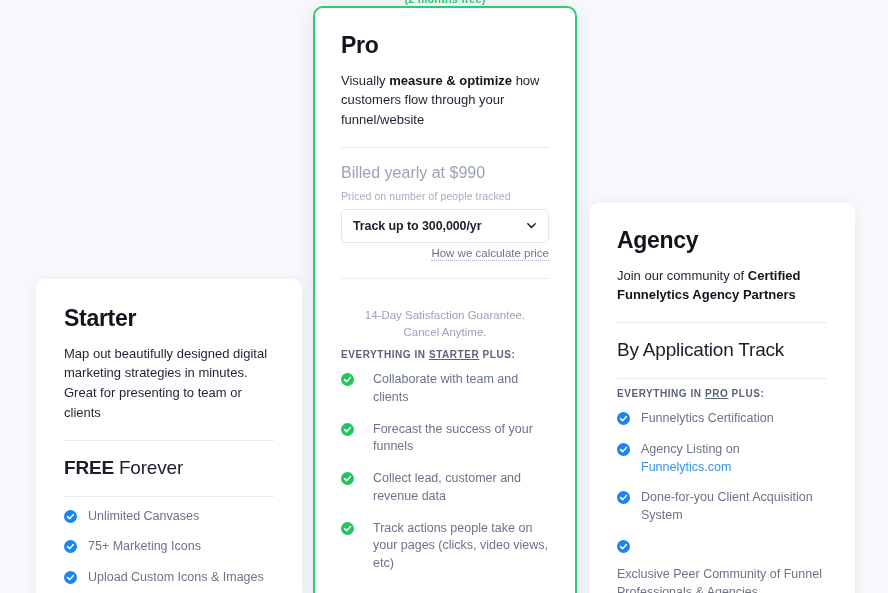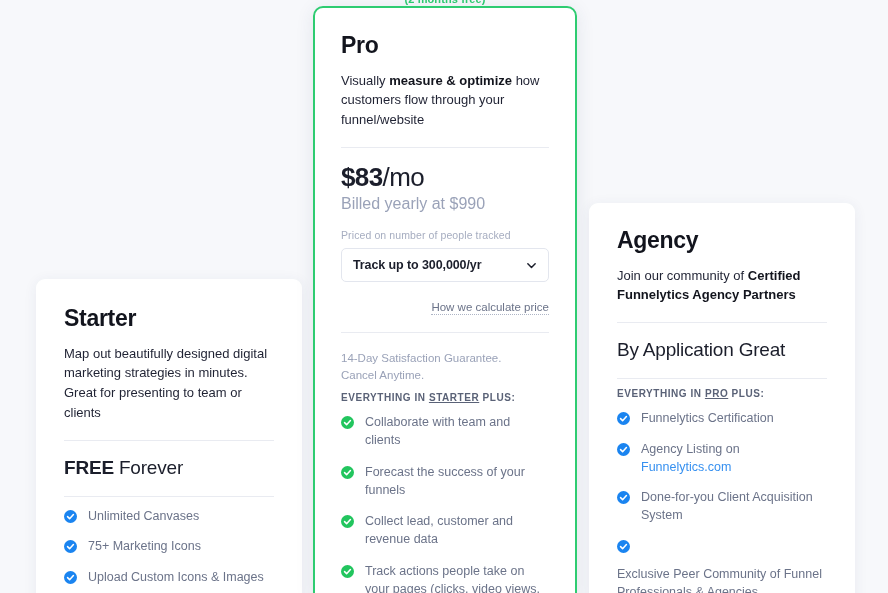--- a/index.html
+++ b/index.html
@@ -128,21 +128,21 @@
 
   .price-apply {
     font-size: 19px;
     color: #1b1e2b;
     letter-spacing: -0.2px;
   }
   .price-apply .strong { font-weight: normal; }
 
   
   .select-label {
-    margin-top: 16px;
+    margin-top: 8px;
     font-size: 10.5px;
     color: #a6adc0;
     letter-spacing: .1px;
   }
 
   .select-box {
     margin-top: 7px;
     height: 34px;
     border: 1px solid #e3e6ee;
     border-radius: 5px;
@@ -162,32 +162,33 @@
   .chev {
     width: 11px;
     height: 11px;
     flex: none;
   }
   .chev svg { display: block; }
 
   .calc-link-row {
     display: flex;
     justify-content: flex-end;
-    margin-top: 19px;
+    margin-top: 4px;
   }
   .calc-link {
     font-size: 11.5px;
     color: #6b7389;
     border-bottom: 1px dotted #aeb5c6;
     padding-bottom: 1px;
     cursor: pointer;
   }
 
   .guarantee {
-    margin-top: 17px;
+    margin-top: 28px;
+    text-align: center;
     font-size: 11.5px;
     line-height: 1.45;
     color: #9aa2b8;
   }
 
   
   .everything-head {
     margin-top: 9px;
     font-size: 10px;
     font-weight: bold;
@@ -215,21 +216,21 @@
   }
   .check svg { display: block; }
 
   .feat-text {
     font-size: 12.5px;
     line-height: 1.42;
     color: #6b7389;
   }
   .feat-text .lnk { color: #3690f0; }
 
-  .pro-gap .feat-item { margin-bottom: 14px; }
+  .pro-gap .feat-item { margin-bottom: 14px; gap: 8px; }
 </style>
 </head>
 <body>
 
 <div class="stage">
 
   <div class="promo-banner">(2 months free)</div>
 
   <div class="card" id="card-starter">
     <div class="card-inner">
@@ -276,23 +277,20 @@
 
   <div class="card" id="card-pro">
     <div class="card-inner">
       <div class="plan-title">Pro</div>
       <div class="plan-desc">
         <span>Visually </span><b>measure &amp; optimize</b><span> how customers flow through your funnel/website</span>
       </div>
       <div class="divider"></div>
 
       <div class="price-block">
-        <div class="price-main">
-          <span class="amount">$83</span><span class="per">/mo</span>
-        </div>
         <div class="price-sub">Billed yearly at $990</div>
       </div>
 
       <div class="select-label">Priced on number of people tracked</div>
       <div class="select-box">
         <span class="select-value">Track up to 300,000/yr</span>
         <span class="chev">
           <svg viewBox="0 0 12 12" width="11" height="11" aria-hidden="true">
             <path d="M2 4.2 L6 8.2 L10 4.2" fill="none" stroke="#1b1e2b" stroke-width="1.6" stroke-linecap="round" stroke-linejoin="round"></path>
           </svg>
@@ -357,21 +355,21 @@
 
   <div class="card" id="card-agency">
     <div class="card-inner">
       <div class="plan-title">Agency</div>
       <div class="plan-desc">
         <span>Join our community of </span><b>Certified Funnelytics Agency Partners</b>
       </div>
       <div class="divider"></div>
       <div class="price-block">
         <div class="price-apply">
-          <span class="strong">By Application</span><span> Great</span>
+          <span class="strong">By Application</span><span> Track</span>
         </div>
       </div>
       <div class="divider"></div>
 
       <div class="everything-head">
         <span>EVERYTHING IN </span><span class="ul">PRO</span><span> PLUS:</span>
       </div>
 
       <ul class="feat-list" id="agency-features">
           <li class="feat-item">

